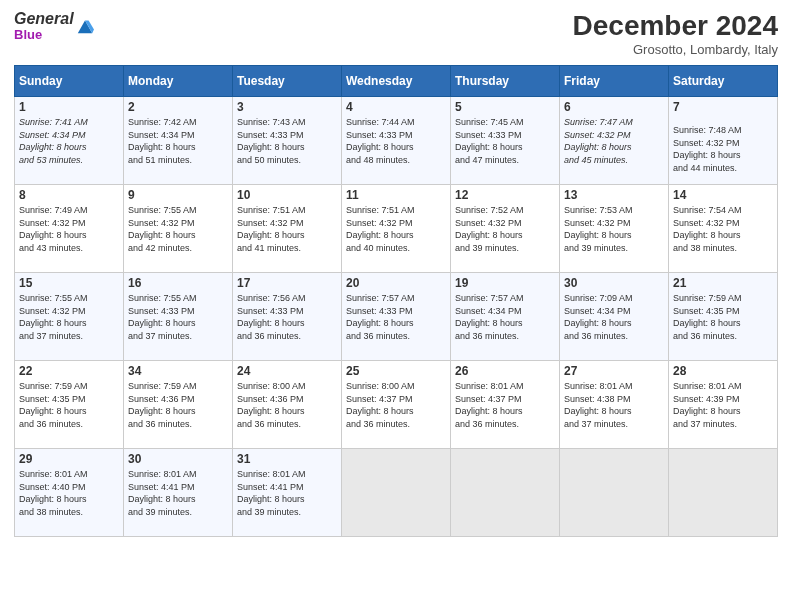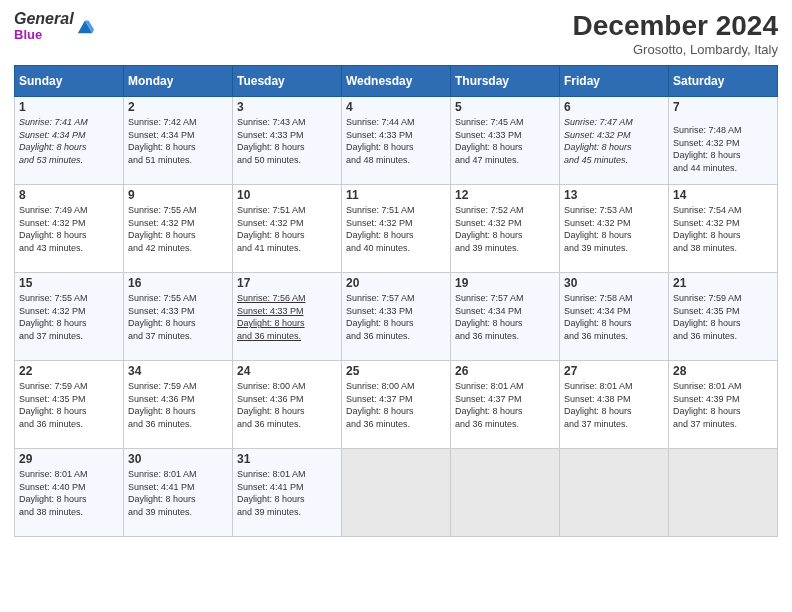--- a/index.html
+++ b/index.html
@@ -247,42 +247,42 @@
           </td>
           <td>
             <span class="day-num">16</span>
             <div class="cell-text" style="white-space: pre-line;">Sunrise: 7:55 AM
 Sunset: 4:33 PM
 Daylight: 8 hours
 and 37 minutes.</div>
           </td>
           <td>
             <span class="day-num">17</span>
-            <div class="cell-text" style="white-space: pre-line; text-decoration: underline;">Sunrise: 7:56 AM
+            <div class="cell-text" style="white-space: pre-line;">Sunrise: 7:56 AM
 Sunset: 4:33 PM
 Daylight: 8 hours
 and 36 minutes.</div>
           </td>
           <td>
             <span class="day-num">20</span>
             <div class="cell-text" style="white-space: pre-line;">Sunrise: 7:57 AM
 Sunset: 4:33 PM
 Daylight: 8 hours
 and 36 minutes.</div>
           </td>
           <td>
             <span class="day-num">19</span>
             <div class="cell-text" style="white-space: pre-line;">Sunrise: 7:57 AM
 Sunset: 4:34 PM
 Daylight: 8 hours
 and 36 minutes.</div>
           </td>
           <td>
             <span class="day-num">30</span>
-            <div class="cell-text" style="white-space: pre-line;">Sunrise: 7:58 AM
+            <div class="cell-text" style="white-space: pre-line;">Sunrise: 7:09 AM
 Sunset: 4:34 PM
 Daylight: 8 hours
 and 36 minutes.</div>
           </td>
           <td>
             <span class="day-num">21</span>
             <div class="cell-text" style="white-space: pre-line;">Sunrise: 7:59 AM
 Sunset: 4:35 PM
 Daylight: 8 hours
 and 36 minutes.</div>

